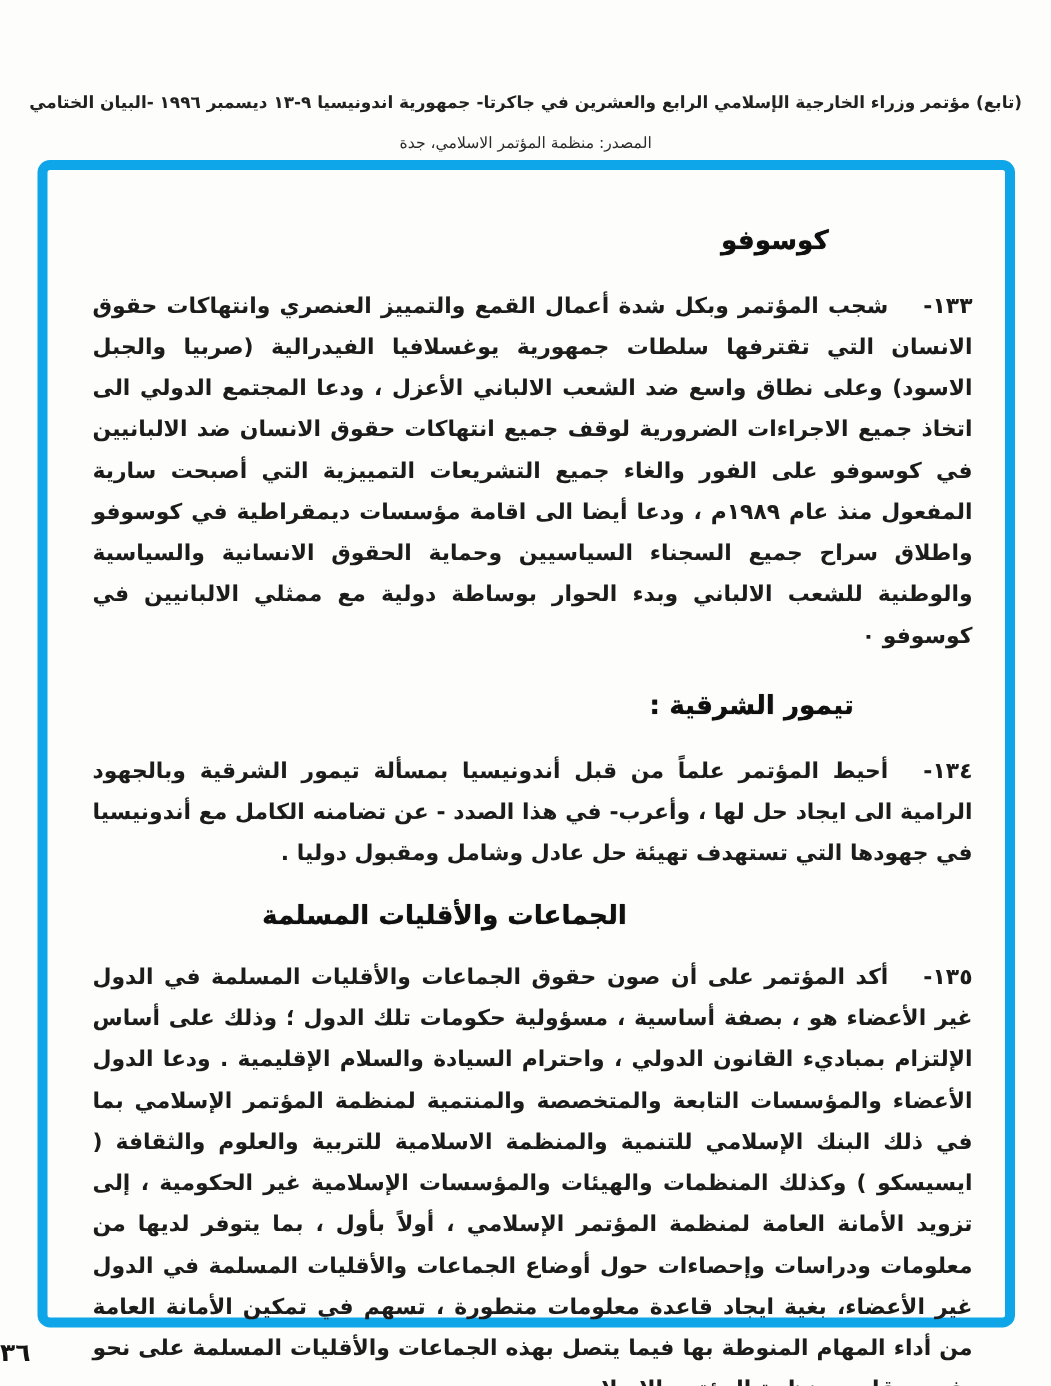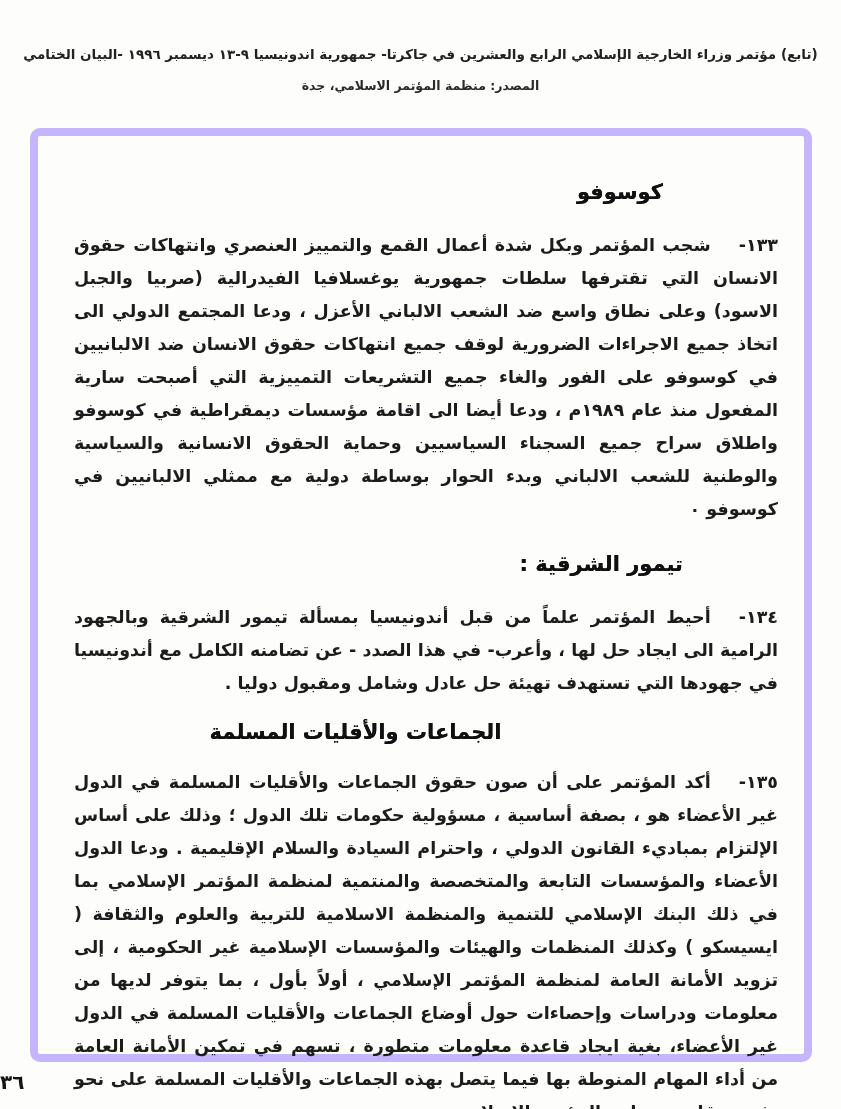--- a/index.html
+++ b/index.html
@@ -24,36 +24,37 @@
     right: 20px;
     direction: rtl;
     text-align: center;
   }
   .doc-header .line1 {
     font-size: 13.5px;
     font-weight: bold;
     color: #222;
     letter-spacing: 0.2px;
     white-space: nowrap;
+    margin-top: 28px;
   }
   .doc-header .line2 {
     margin-top: 16px;
     font-size: 12.5px;
-    font-weight: bold;
+    font-weight: normal;
     color: #2a2a2a;
   }
 
   
   .green-frame {
     position: absolute;
     left: 30px;
     top: 128px;
     width: 766px;   
     height: 918px;  
-    border: 8px solid #c4b5fd;
+    border: 8px solid #0ea5e9;
     border-radius: 10px;
     background: transparent;
     box-sizing: content-box;
   }
 
   
   .doc-body {
     position: absolute;
     top: 0;
     left: 0;

